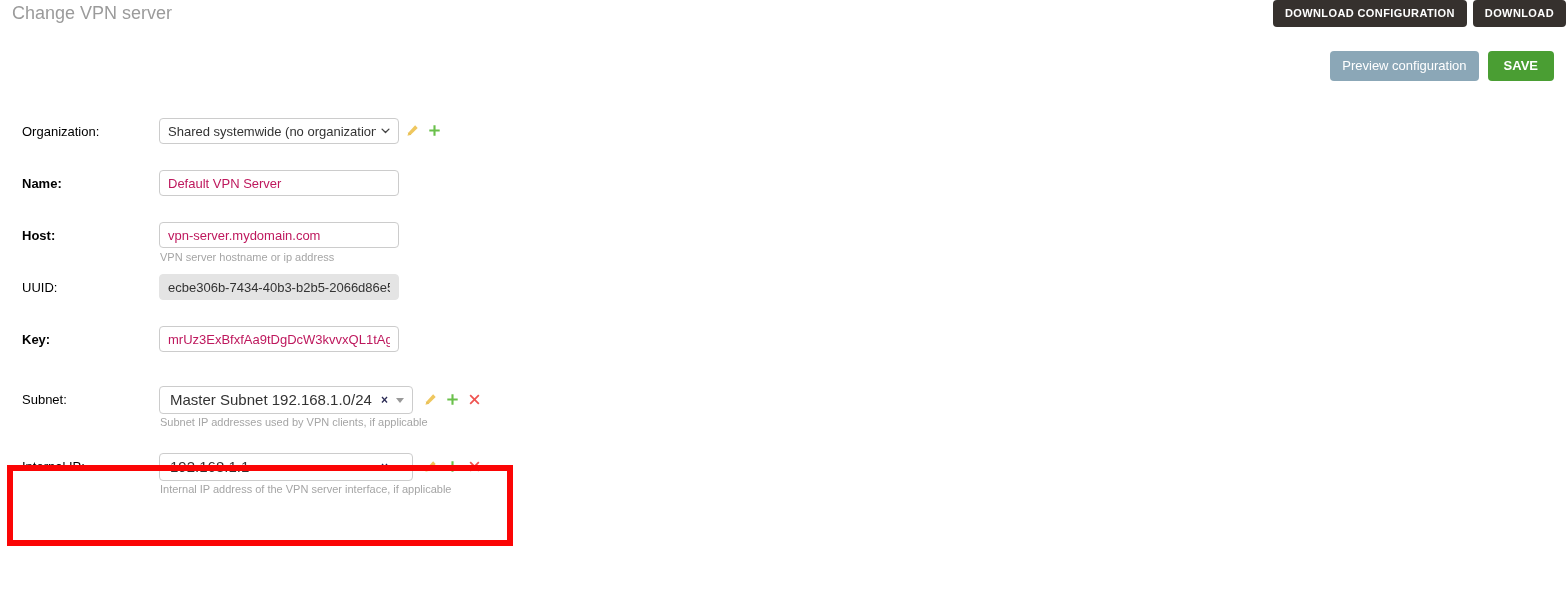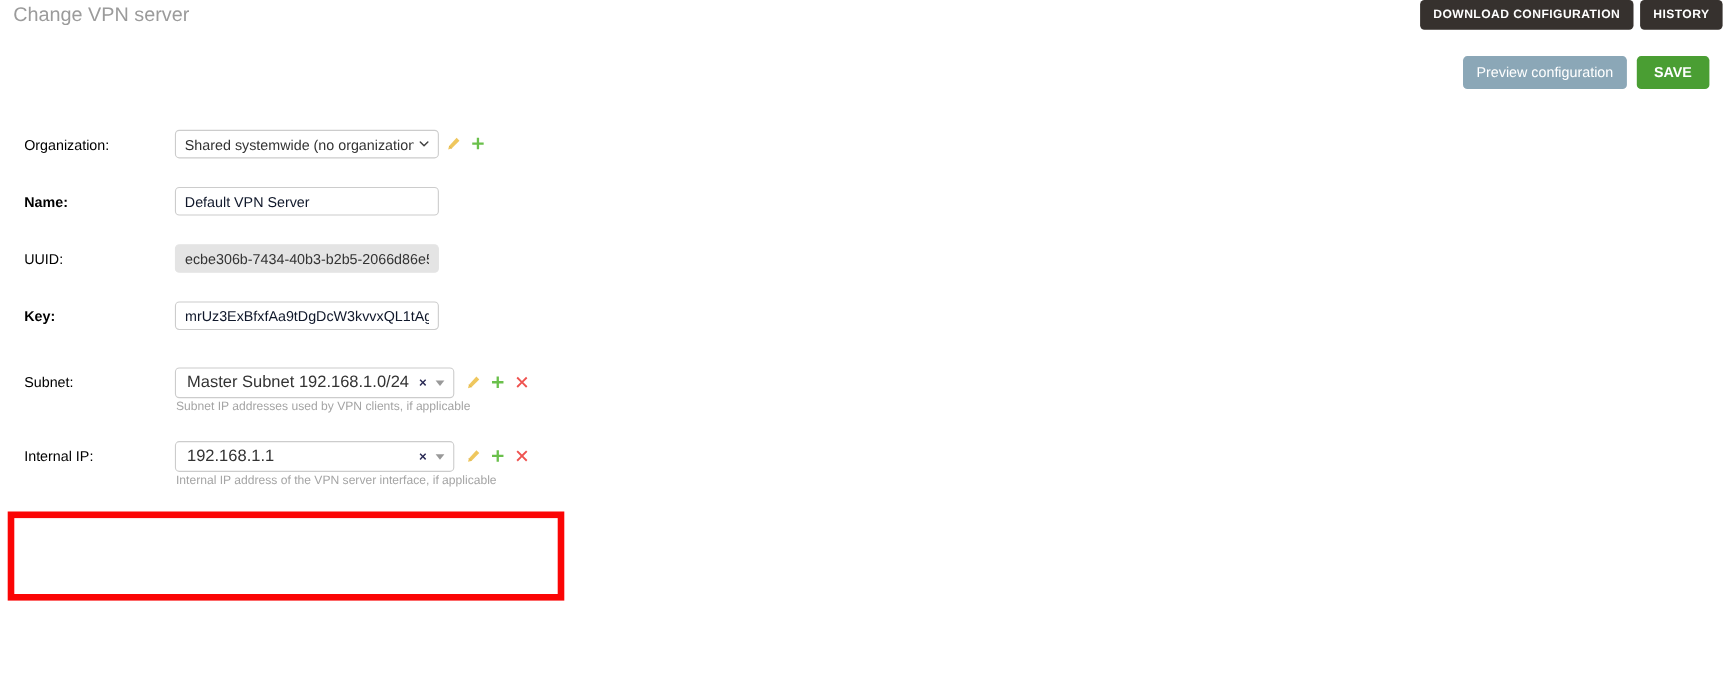--- a/index.html
+++ b/index.html
@@ -105,21 +105,21 @@
 
   
   .textinput {
     width: 240px;
     height: 26px;
     box-sizing: border-box;
     border: 1px solid #cccccc;
     border-radius: 4px;
     padding: 0 8px;
     font-size: 13px;
-    color: #0f172a;
+    color: #be185d;
     background: #ffffff;
     font-family: "Liberation Sans", sans-serif;
     line-height: 24px;
   }
   .textinput:disabled,
   .textinput.readonly {
     background: #e4e4e4;
     border-color: #e4e4e4;
     color: #333333;
   }
@@ -233,21 +233,21 @@
     z-index: 5;
   }
 </style>
 </head>
 <body>
 
 <div class="page-title">Change VPN server</div>
 
 <div class="header-tools">
   <button class="tool-btn">DOWNLOAD CONFIGURATION</button>
-  <button class="tool-btn">HISTORY</button>
+  <button class="tool-btn">DOWNLOAD</button>
 </div>
 
 <div class="submit-row">
   <button class="btn btn-preview">Preview configuration</button>
   <button class="btn btn-save">SAVE</button>
 </div>
 
 <div class="form">
 
   <div class="row">
@@ -273,20 +273,27 @@
     </div>
   </div>
 
   <div class="row">
     <div class="label req">Name:</div>
     <div class="field">
       <input class="textinput" type="text" value="Default VPN Server" style="">
     </div>
   </div>
 
+  <div class="row">
+    <div class="label req">Host:</div>
+    <div class="field">
+      <input class="textinput" type="text" value="vpn-server.mydomain.com" style="">
+    </div>
+    <div class="help">VPN server hostname or ip address</div>
+  </div>
 
   <div class="row">
     <div class="label">UUID:</div>
     <div class="field">
       <input class="textinput readonly" type="text" readonly="" value="ecbe306b-7434-40b3-b2b5-2066d86e5f0" style="">
     </div>
   </div>
 
   <div class="row">
     <div class="label req">Key:</div>

